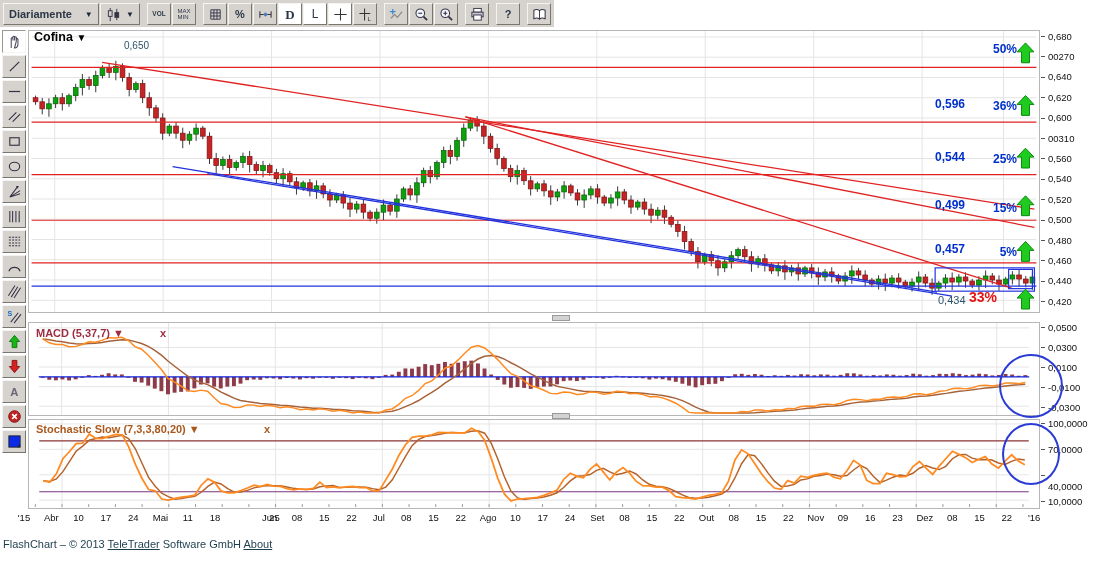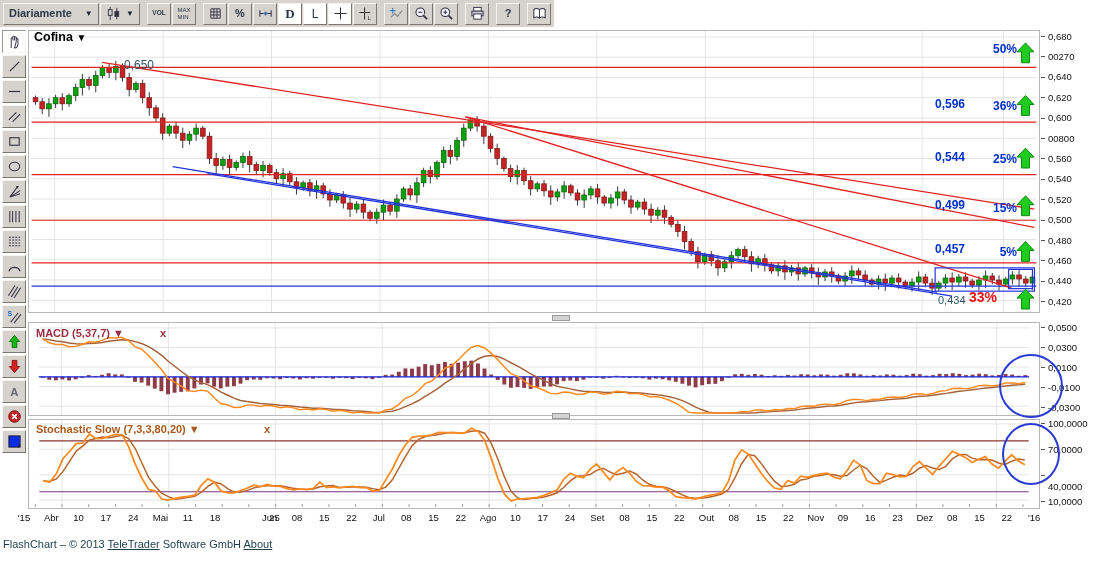--- a/index.html
+++ b/index.html
@@ -1,18 +1,18 @@
 <!DOCTYPE html>
 <html><head>
 <meta charset="utf-8">
 <style>
   html,body{margin:0;padding:0;background:#fff;font-family:"Liberation Sans",sans-serif;}
   .app{position:relative;width:1108px;height:579px;background:#fff;overflow:hidden;}
   
-  .toolbar{position:absolute;left:0;top:0;width:554px;height:27px;background:#d6d3ce;display:flex;align-items:center;padding:2px 2px 2px 3px;box-sizing:border-box;}
+  .toolbar{position:absolute;left:0;top:0;width:554px;height:27px;background:#d6d3ce;display:flex;align-items:flex-end;padding:2px 2px 2px 3px;box-sizing:border-box;}
   .tbtn{height:22px;min-width:24px;box-sizing:border-box;background:#d6d3ce;border:1px solid;border-color:#f6f4f0 #77776f #77776f #f6f4f0;display:flex;align-items:center;justify-content:center;margin-right:1px;cursor:pointer;user-select:none;}
   .tbtn-active{background:#ffffff;}
   .tbtn-dropdown{justify-content:space-between;padding:0 5px;}
   .tlabel{font-size:8px;font-weight:bold;color:#2a3646;line-height:1;}
   .tsmall{font-size:6px;line-height:6.5px;font-weight:normal;text-align:left;}
   .tcaret{font-size:8px;color:#1c2737;margin-left:3px;}
   .ticon{display:flex;align-items:center;justify-content:center;}
   [data-name="period-dropdown"] .tlabel{font-size:11px;}
   [data-name="daily-button"] .tlabel{font-size:13px;font-family:"Liberation Serif",serif;}
   [data-name="line-chart-button"] .tlabel{font-size:12px;font-weight:normal;}
@@ -22,21 +22,21 @@
   
   .sidebar{position:absolute;left:2px;top:30px;width:25px;}
   .stool{width:24px;height:23px;box-sizing:border-box;background:#d6d3ce;border:1px solid;border-color:#f6f4f0 #77776f #77776f #f6f4f0;display:flex;align-items:center;justify-content:center;margin-bottom:2px;cursor:pointer;}
   .stool-selected{background:#ffffff;border-color:#9a9a92 #f6f4f0 #f6f4f0 #9a9a92;}
   
   .plot{position:absolute;background:#fff;border:1px solid #b7b7b7;box-sizing:border-box;}
   .ylab{position:absolute;font-size:9.5px;color:#101010;white-space:nowrap;}
   .ytick{position:absolute;width:4px;height:1px;background:#555;}
   .xlab{position:absolute;top:512px;font-size:9.5px;color:#101010;transform:translateX(-50%);white-space:nowrap;}
   .sym{position:absolute;left:34px;top:30px;font-size:12.5px;font-weight:bold;color:#000;}
-  .peak{position:absolute;left:124px;top:58px;font-size:12px;color:#2b5568;}
+  .peak{position:absolute;left:124px;top:40px;font-size:10px;color:#2b5568;}
   .price-lbl{position:absolute;left:895px;width:70px;text-align:right;font-weight:bold;font-size:12px;color:#0030cc;}
   .pct-lbl{position:absolute;left:975px;width:42px;text-align:right;font-weight:bold;font-size:12px;color:#0030cc;}
   .bot-lbl{position:absolute;left:938px;top:294px;font-size:11px;color:#2b5568;}
   .bot-pct{position:absolute;left:955px;top:289px;width:42px;text-align:right;font-size:14px;font-weight:bold;color:#e51212;}
   .ind-title{position:absolute;font-size:11px;font-weight:bold;}
   .macd-c{color:#9b2d42;}
   .stoch-c{color:#a9591d;}
   .ind-x{position:absolute;font-size:11px;font-weight:bold;cursor:pointer;}
   .watermark{position:absolute;left:146px;top:273px;width:120px;}
   .watermark .big{font-size:27px;font-weight:bold;color:#c9c9c9;letter-spacing:-1px;line-height:27px;}
@@ -868,21 +868,21 @@
       <div class="ylab" data-name="axis-tick-label" style="left: 1048px; top: 30.5px;">0,680</div>
       <div class="ytick" data-name="axis-tick" style="left: 1041px; top: 56.4px;"></div>
       <div class="ylab" data-name="axis-tick-label" style="left: 1048px; top: 50.9px;">00270</div>
       <div class="ytick" data-name="axis-tick" style="left: 1041px; top: 76.8px;"></div>
       <div class="ylab" data-name="axis-tick-label" style="left: 1048px; top: 71.3px;">0,640</div>
       <div class="ytick" data-name="axis-tick" style="left: 1041px; top: 97.2px;"></div>
       <div class="ylab" data-name="axis-tick-label" style="left: 1048px; top: 91.7px;">0,620</div>
       <div class="ytick" data-name="axis-tick" style="left: 1041px; top: 117.6px;"></div>
       <div class="ylab" data-name="axis-tick-label" style="left: 1048px; top: 112.1px;">0,600</div>
       <div class="ytick" data-name="axis-tick" style="left: 1041px; top: 138px;"></div>
-      <div class="ylab" data-name="axis-tick-label" style="left: 1048px; top: 132.5px;">00800</div>
+      <div class="ylab" data-name="axis-tick-label" style="left: 1048px; top: 132.5px;">00310</div>
       <div class="ytick" data-name="axis-tick" style="left: 1041px; top: 158.4px;"></div>
       <div class="ylab" data-name="axis-tick-label" style="left: 1048px; top: 152.9px;">0,560</div>
       <div class="ytick" data-name="axis-tick" style="left: 1041px; top: 178.8px;"></div>
       <div class="ylab" data-name="axis-tick-label" style="left: 1048px; top: 173.3px;">0,540</div>
       <div class="ytick" data-name="axis-tick" style="left: 1041px; top: 199.2px;"></div>
       <div class="ylab" data-name="axis-tick-label" style="left: 1048px; top: 193.7px;">0,520</div>
       <div class="ytick" data-name="axis-tick" style="left: 1041px; top: 219.6px;"></div>
       <div class="ylab" data-name="axis-tick-label" style="left: 1048px; top: 214.1px;">0,500</div>
       <div class="ytick" data-name="axis-tick" style="left: 1041px; top: 240px;"></div>
       <div class="ylab" data-name="axis-tick-label" style="left: 1048px; top: 234.5px;">0,480</div>

